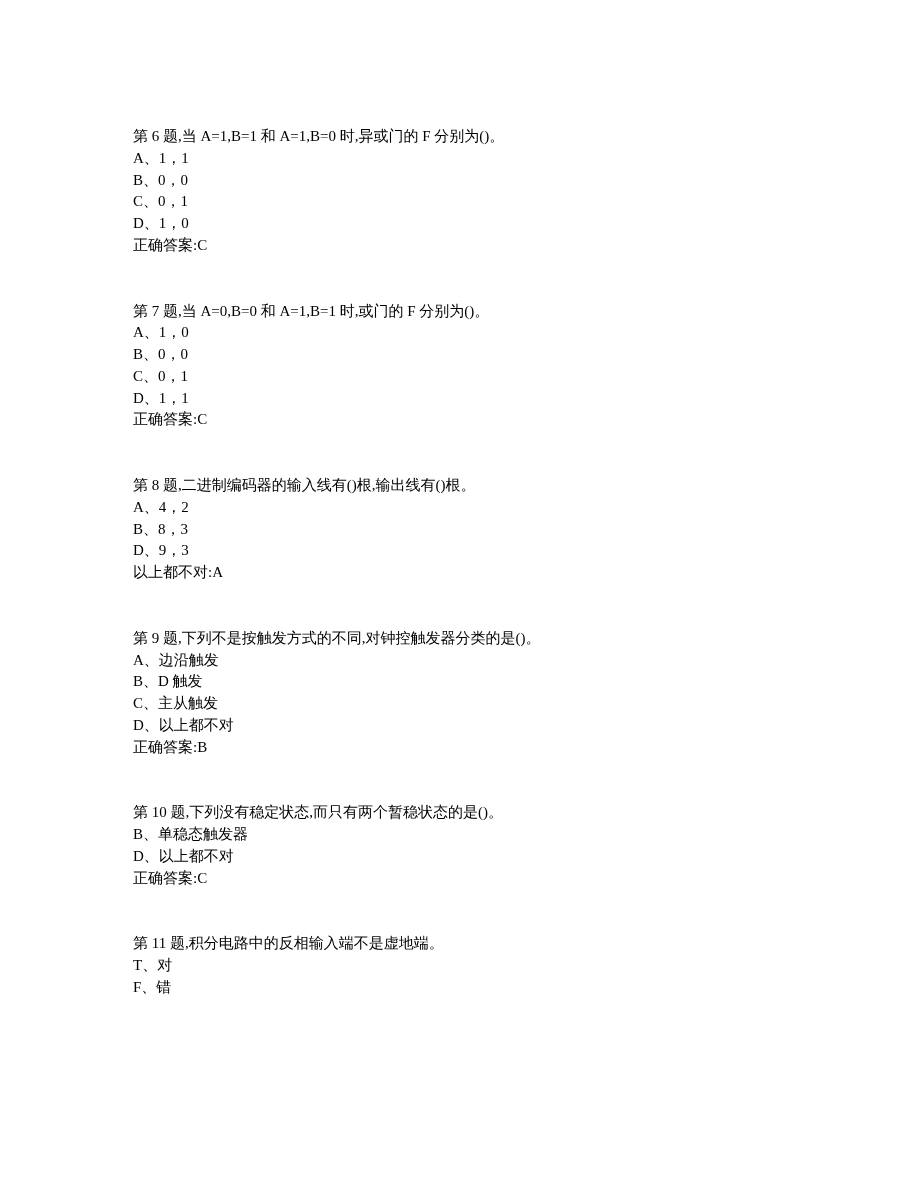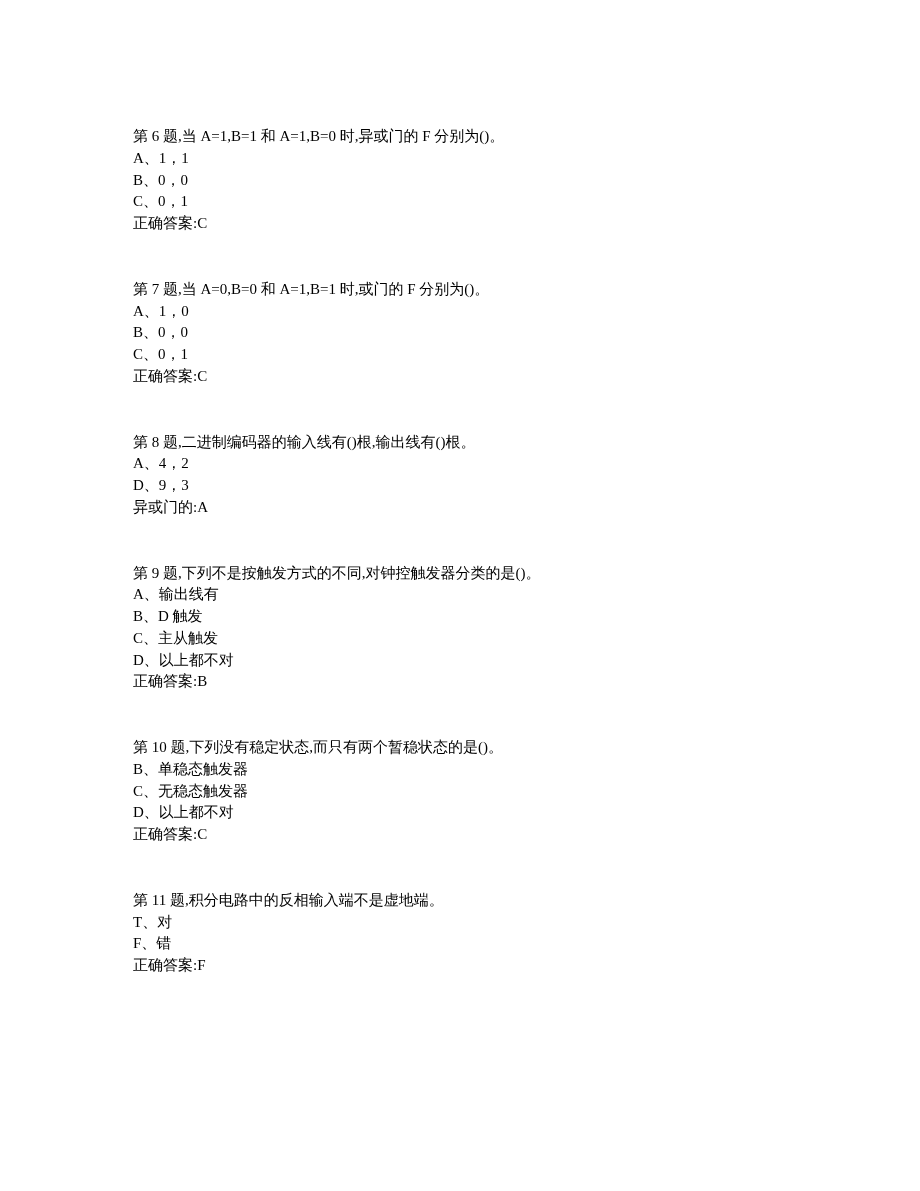--- a/index.html
+++ b/index.html
@@ -28,55 +28,56 @@
 </head>
 <body>
 
 <div class="page">
 
   <div class="question-block">
     <div class="line">第 6 题,当 A=1,B=1 和 A=1,B=0 时,异或门的 F 分别为()。</div>
     <div class="line">A、1，1</div>
     <div class="line">B、0，0</div>
     <div class="line">C、0，1</div>
+    <div class="line">D、1，0</div>
     <div class="line">正确答案:C</div>
   </div>
 
   <div class="question-block">
     <div class="line">第 7 题,当 A=0,B=0 和 A=1,B=1 时,或门的 F 分别为()。</div>
     <div class="line">A、1，0</div>
     <div class="line">B、0，0</div>
     <div class="line">C、0，1</div>
+    <div class="line">D、1，1</div>
     <div class="line">正确答案:C</div>
   </div>
 
   <div class="question-block">
     <div class="line">第 8 题,二进制编码器的输入线有()根,输出线有()根。</div>
     <div class="line">A、4，2</div>
+    <div class="line">B、8，3</div>
     <div class="line">D、9，3</div>
-    <div class="line">异或门的:A</div>
+    <div class="line">以上都不对:A</div>
   </div>
 
   <div class="question-block">
     <div class="line">第 9 题,下列不是按触发方式的不同,对钟控触发器分类的是()。</div>
-    <div class="line">A、输出线有</div>
+    <div class="line">A、边沿触发</div>
     <div class="line">B、D 触发</div>
     <div class="line">C、主从触发</div>
     <div class="line">D、以上都不对</div>
     <div class="line">正确答案:B</div>
   </div>
 
   <div class="question-block">
     <div class="line">第 10 题,下列没有稳定状态,而只有两个暂稳状态的是()。</div>
     <div class="line">B、单稳态触发器</div>
-    <div class="line">C、无稳态触发器</div>
     <div class="line">D、以上都不对</div>
     <div class="line">正确答案:C</div>
   </div>
 
   <div class="question-block">
     <div class="line">第 11 题,积分电路中的反相输入端不是虚地端。</div>
     <div class="line">T、对</div>
     <div class="line">F、错</div>
-    <div class="line">正确答案:F</div>
   </div>
 
 </div>
 
 </body></html>

